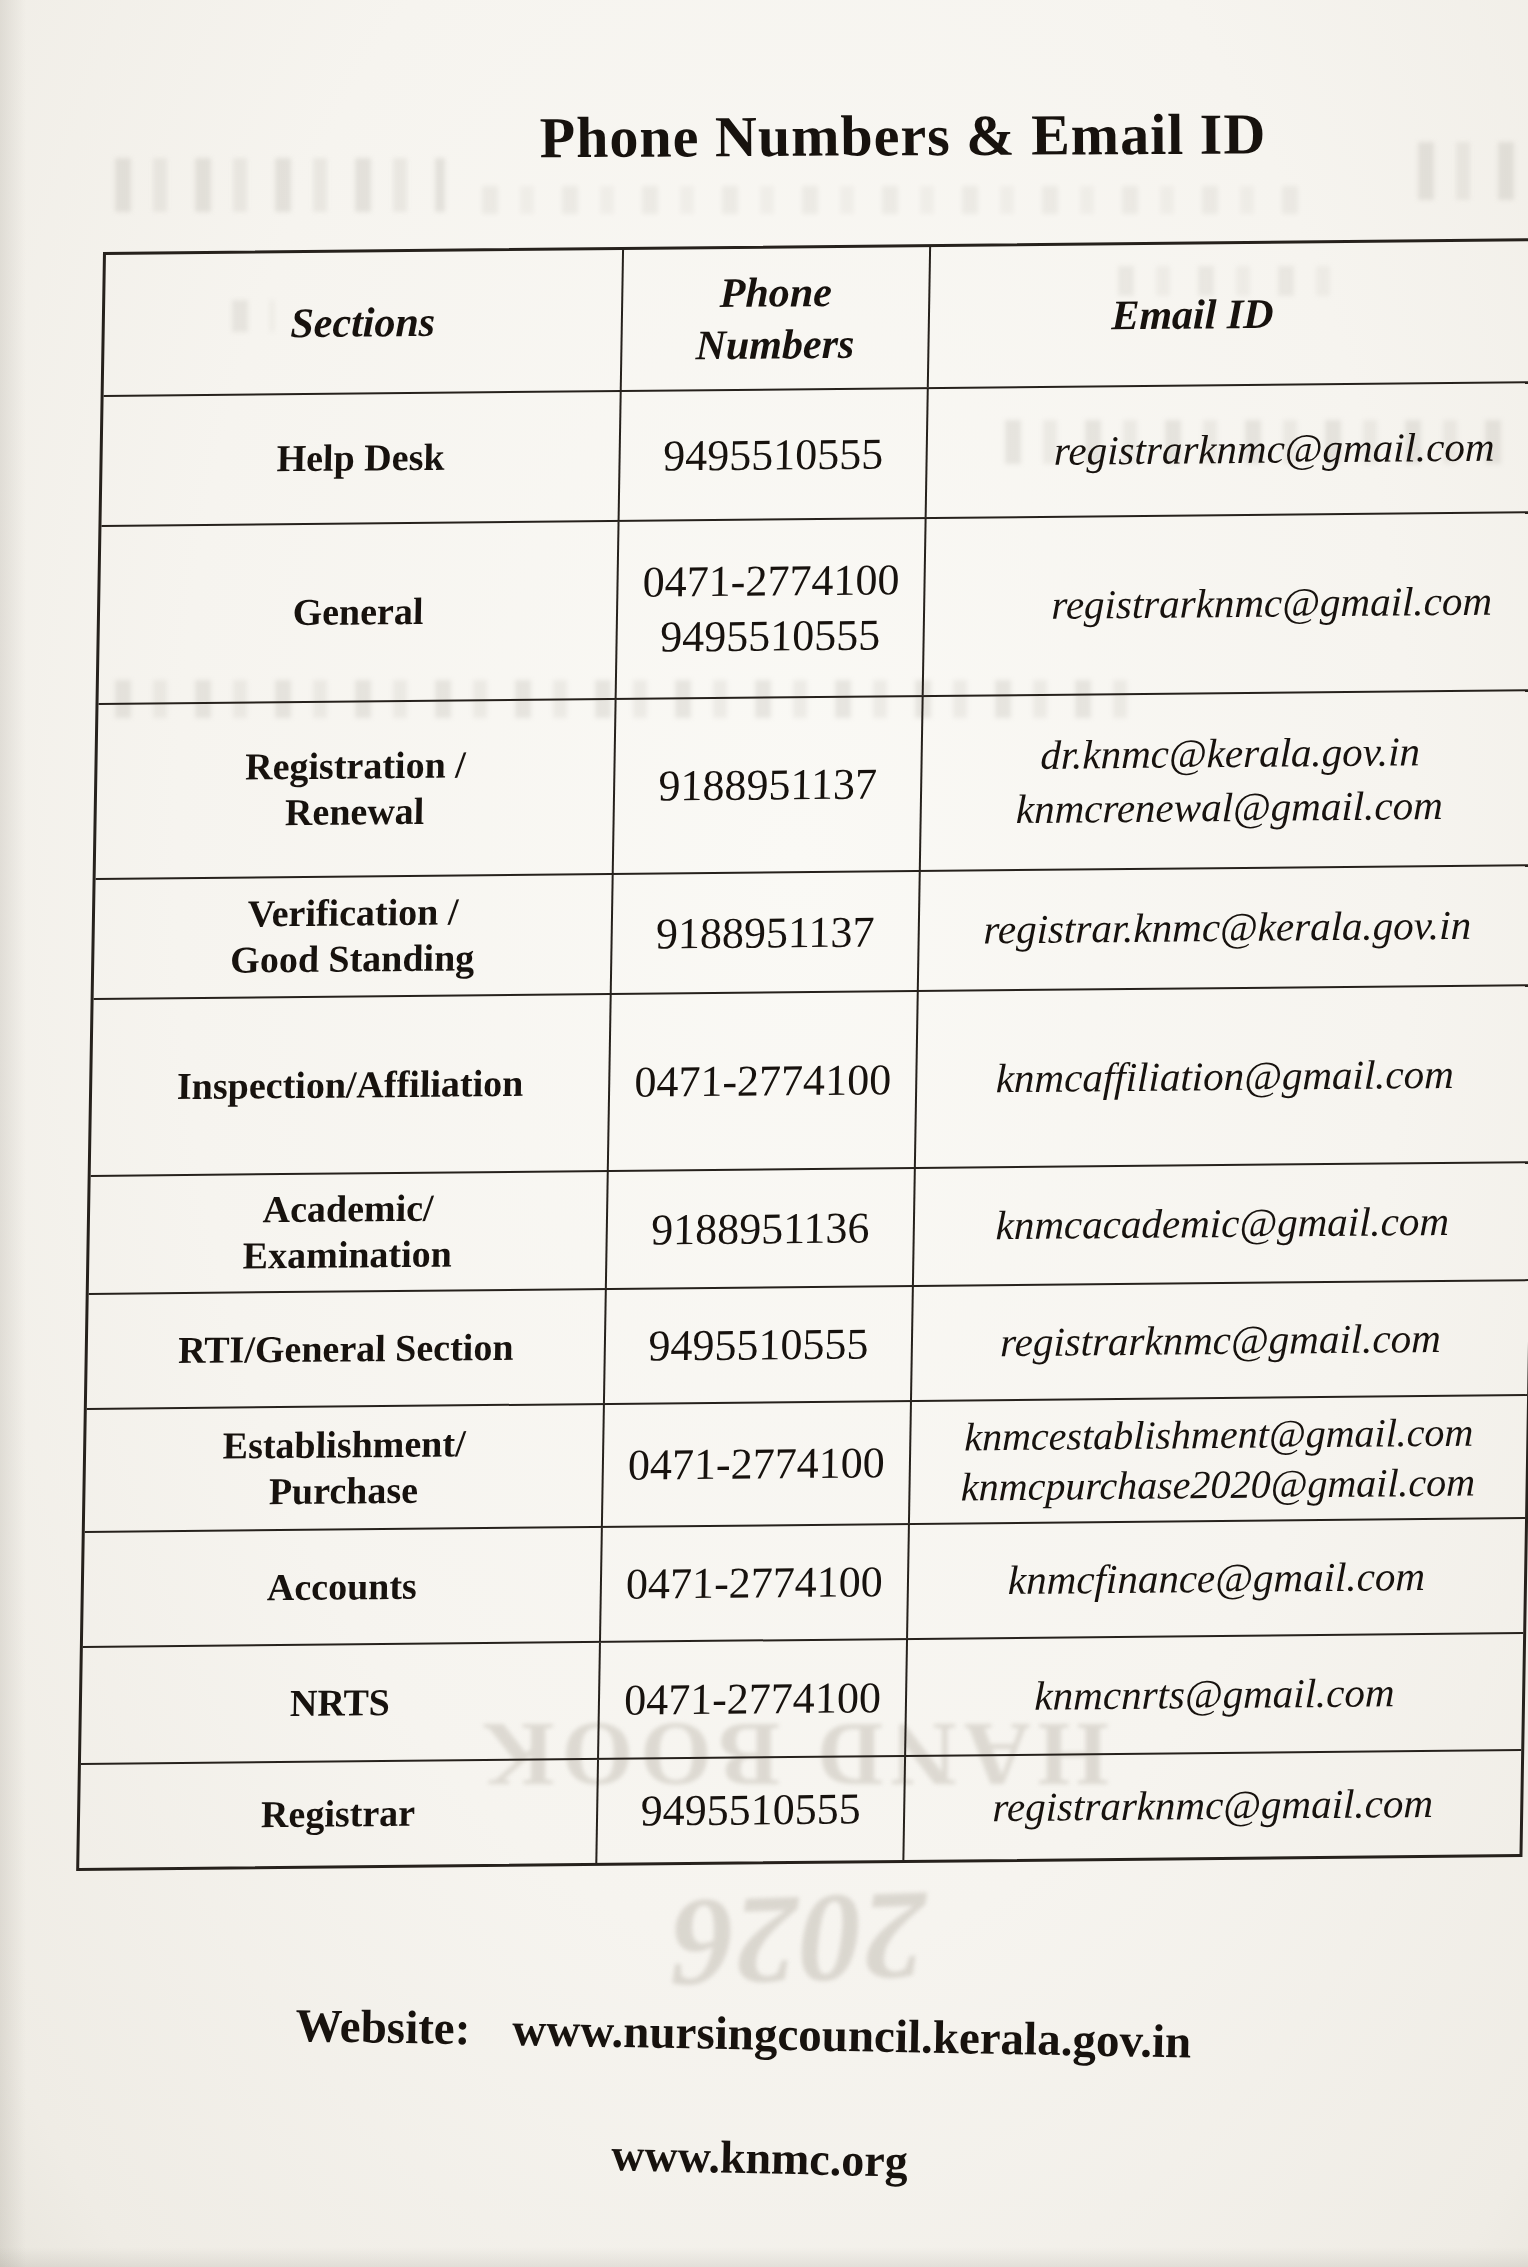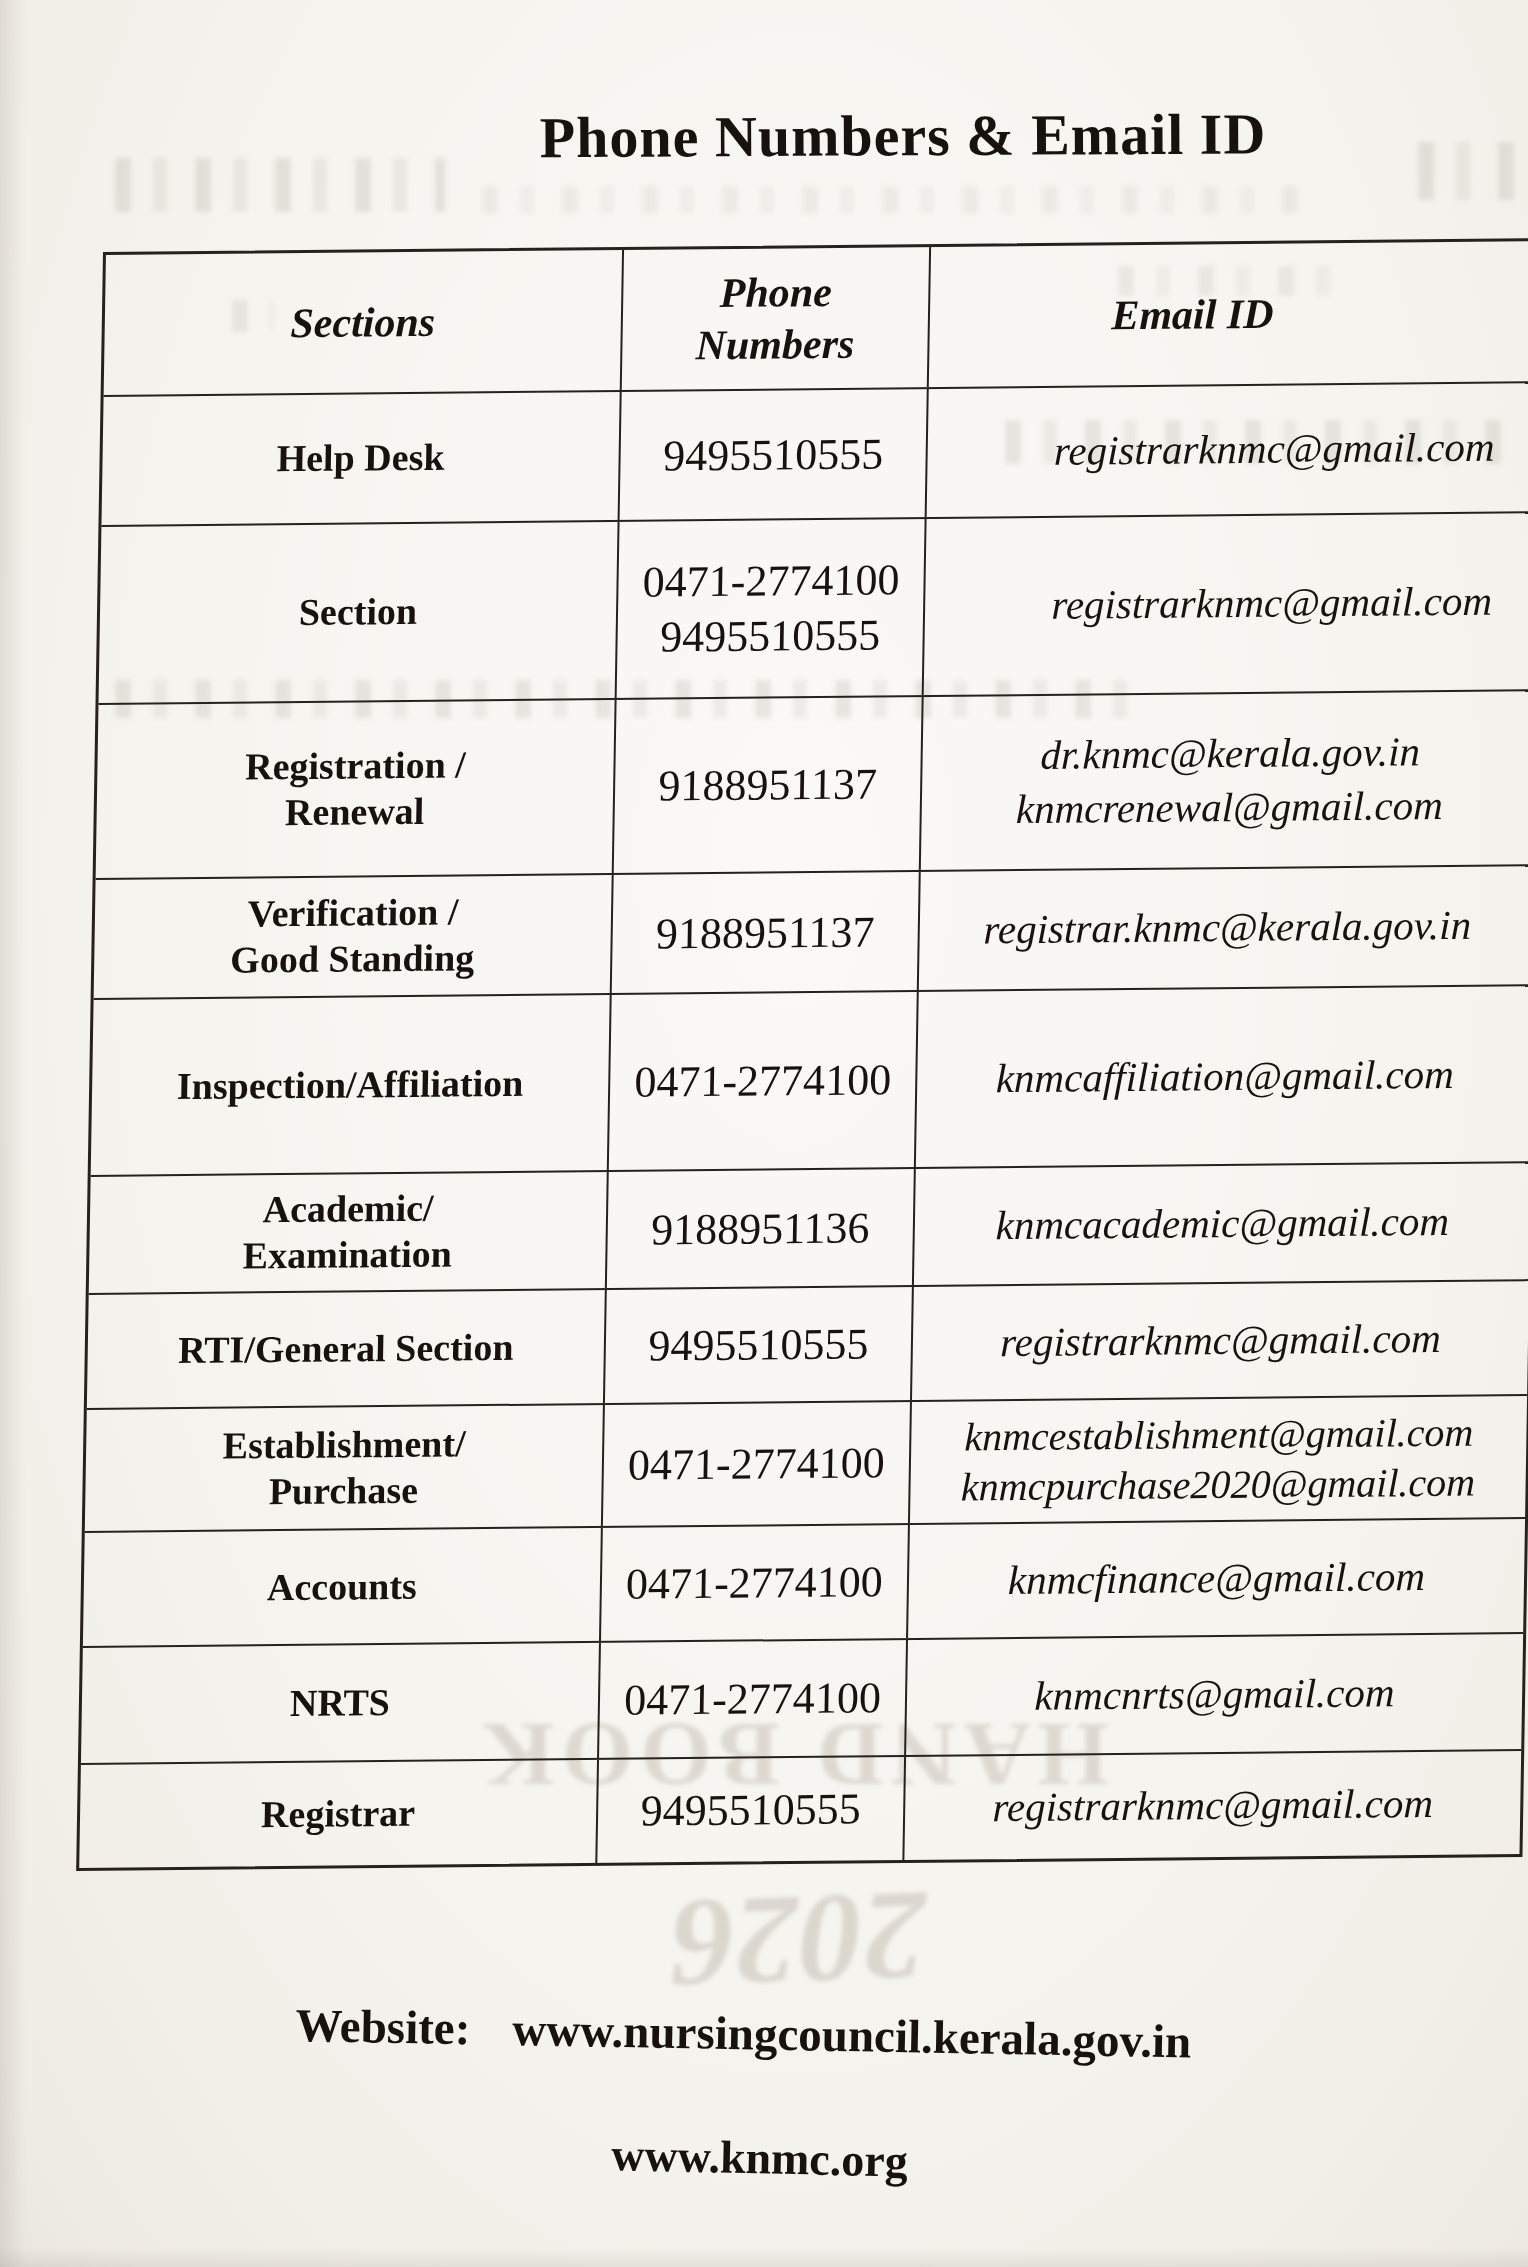--- a/index.html
+++ b/index.html
@@ -147,21 +147,21 @@
         </div>
     <div class="cell c-phone">
           <span class="line">9495510555</span>
         </div>
     <div class="cell c-email">
           <span class="line">registrarknmc@gmail.com</span>
         </div>
   </div>
       <div class="row">
     <div class="cell c-section">
-          <span class="line">Section</span>
+          <span class="line">General</span>
         </div>
     <div class="cell c-phone">
           <span class="line">0471-2774100</span>
           <span class="line">9495510555</span>
         </div>
     <div class="cell c-email">
           <span class="line">registrarknmc@gmail.com</span>
         </div>
   </div>
       <div class="row">

